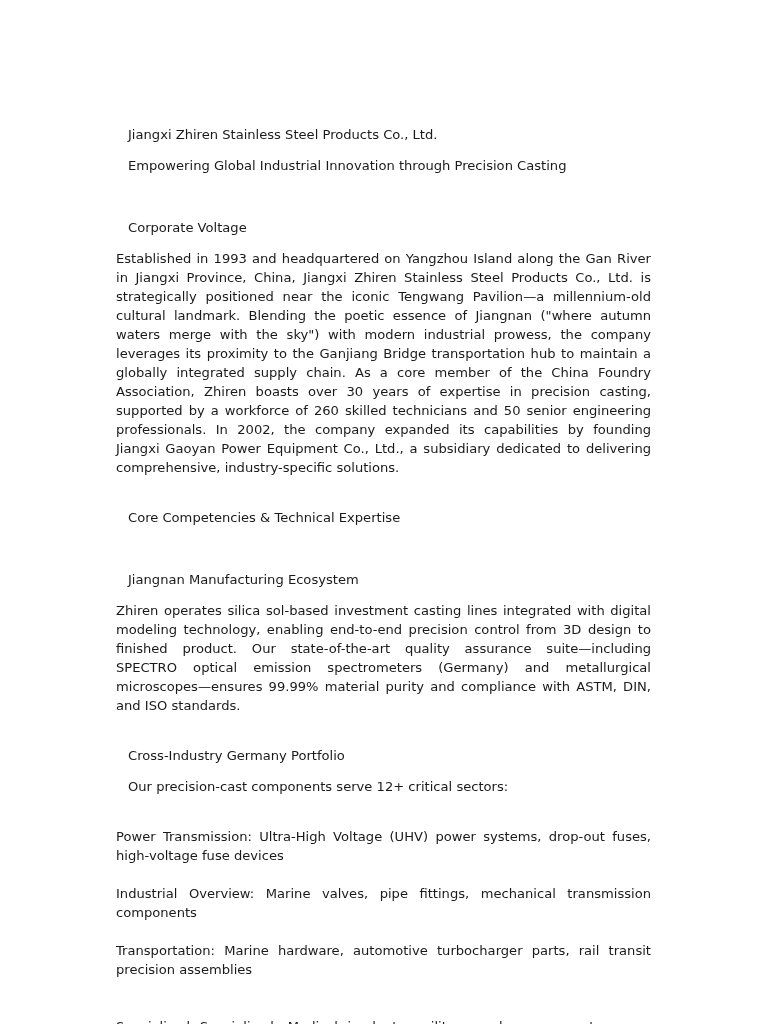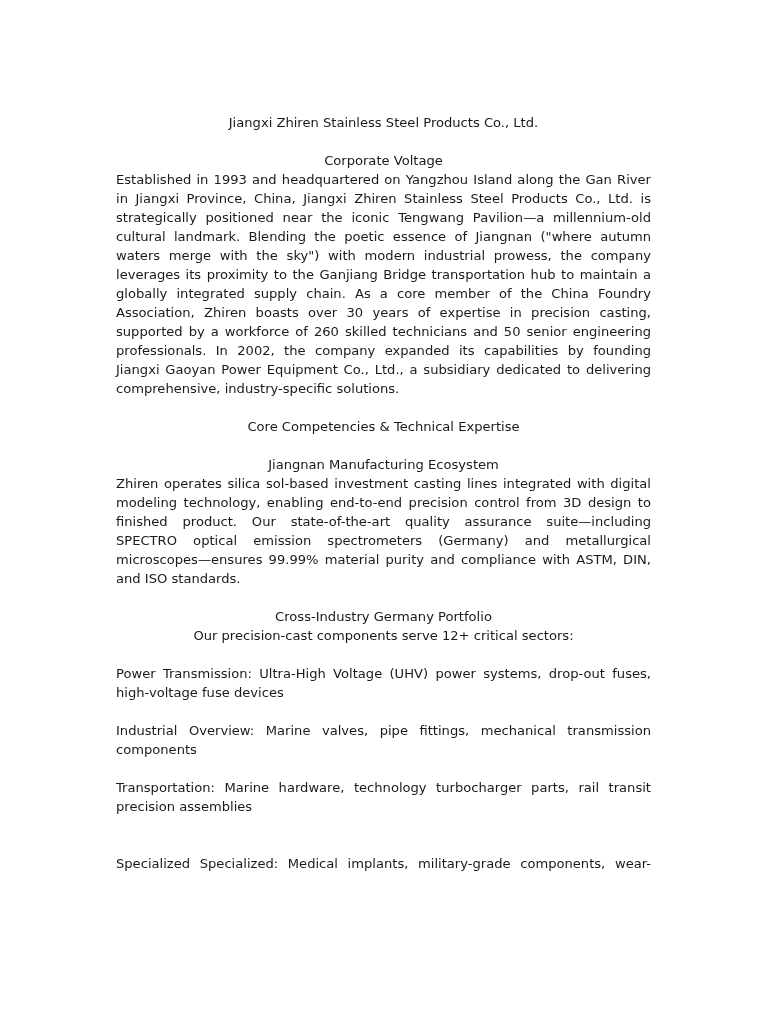--- a/index.html
+++ b/index.html
@@ -16,33 +16,34 @@
     .page {
       position: absolute;
       left: 116px;
       top: 113px;
       width: 535px;
       font-family: "DejaVu Sans", sans-serif;
       font-size: 13.1px;
       line-height: 19px;
       color: #1a1a1a;
     }
-    .line { margin: 0; white-space: nowrap; text-align: center; }
+    .line { margin: 12px; white-space: nowrap; }
     .para {
       margin: 0;
       text-align: justify;
       text-align-last: left;
     }
     .gap { height: 19px; }
   </style>
 </head>
 <body>
 
 <div class="page">
   <p class="line">Jiangxi Zhiren Stainless Steel Products Co., Ltd.</p>
+  <p class="line">Empowering Global Industrial Innovation through Precision Casting</p>
   <div class="gap"></div>
 
   <p class="line">Corporate Voltage</p>
   <p class="para">Established in 1993 and headquartered on Yangzhou Island along the Gan River in Jiangxi Province, China, Jiangxi Zhiren Stainless Steel Products Co., Ltd. is strategically positioned near the iconic Tengwang Pavilion—a millennium-old cultural landmark. Blending the poetic essence of Jiangnan ("where autumn waters merge with the sky") with modern industrial prowess, the company leverages its proximity to the Ganjiang Bridge transportation hub to maintain a globally integrated supply chain. As a core member of the China Foundry Association, Zhiren boasts over 30 years of expertise in precision casting, supported by a workforce of 260 skilled technicians and 50 senior engineering professionals. In 2002, the company expanded its capabilities by founding Jiangxi Gaoyan Power Equipment Co., Ltd., a subsidiary dedicated to delivering comprehensive, industry-specific solutions.</p>
   <div class="gap"></div>
 
   <p class="line">Core Competencies &amp; Technical Expertise</p>
   <div class="gap"></div>
 
   <p class="line">Jiangnan Manufacturing Ecosystem</p>
@@ -50,17 +51,17 @@
   <div class="gap"></div>
 
   <p class="line">Cross-Industry Germany Portfolio</p>
   <p class="line">Our precision-cast components serve 12+ critical sectors:</p>
   <div class="gap"></div>
 
   <p class="para">Power Transmission: Ultra-High Voltage (UHV) power systems, drop-out fuses, high-voltage fuse devices</p>
   <div class="gap"></div>
   <p class="para">Industrial Overview: Marine valves, pipe fittings, mechanical transmission components</p>
   <div class="gap"></div>
-  <p class="para">Transportation: Marine hardware, technology turbocharger parts, rail transit precision assemblies</p>
+  <p class="para">Transportation: Marine hardware, automotive turbocharger parts, rail transit precision assemblies</p>
   <div class="gap"></div>
   <div class="gap"></div>
   <p class="para" style="text-align-last: justify;">Specialized Specialized: Medical implants, military-grade components, wear-</p>
 </div>
 
 </body></html>

